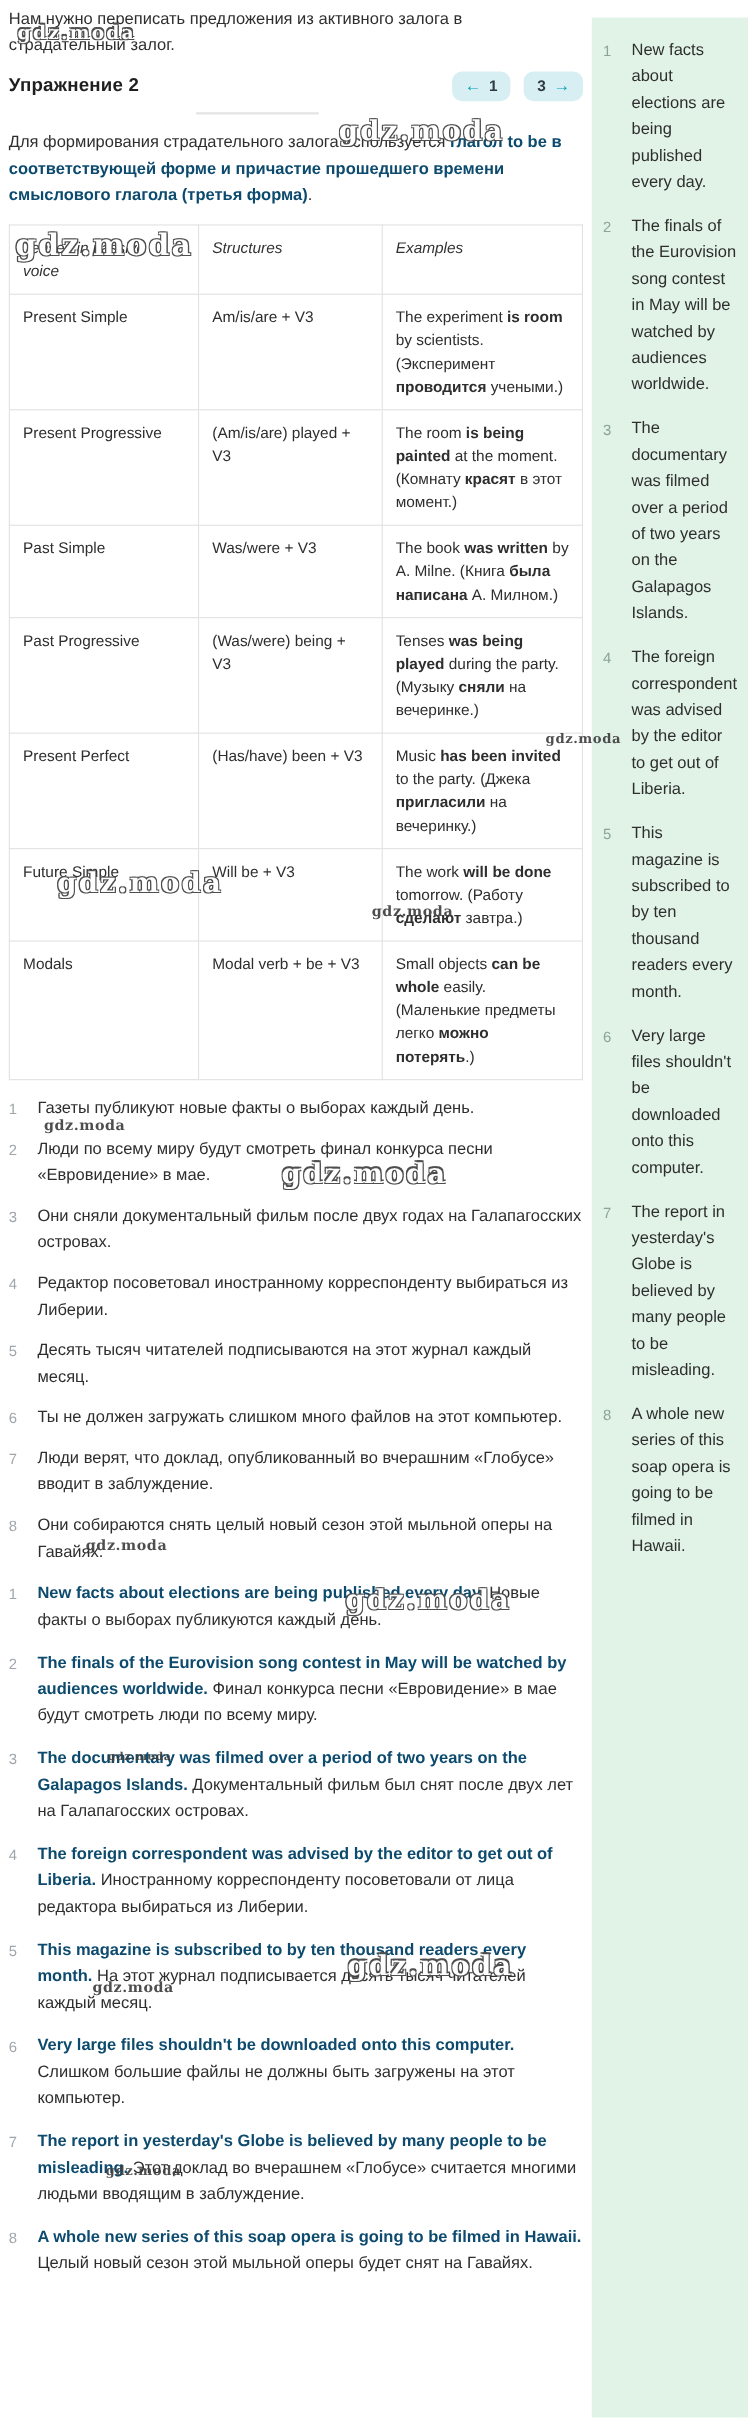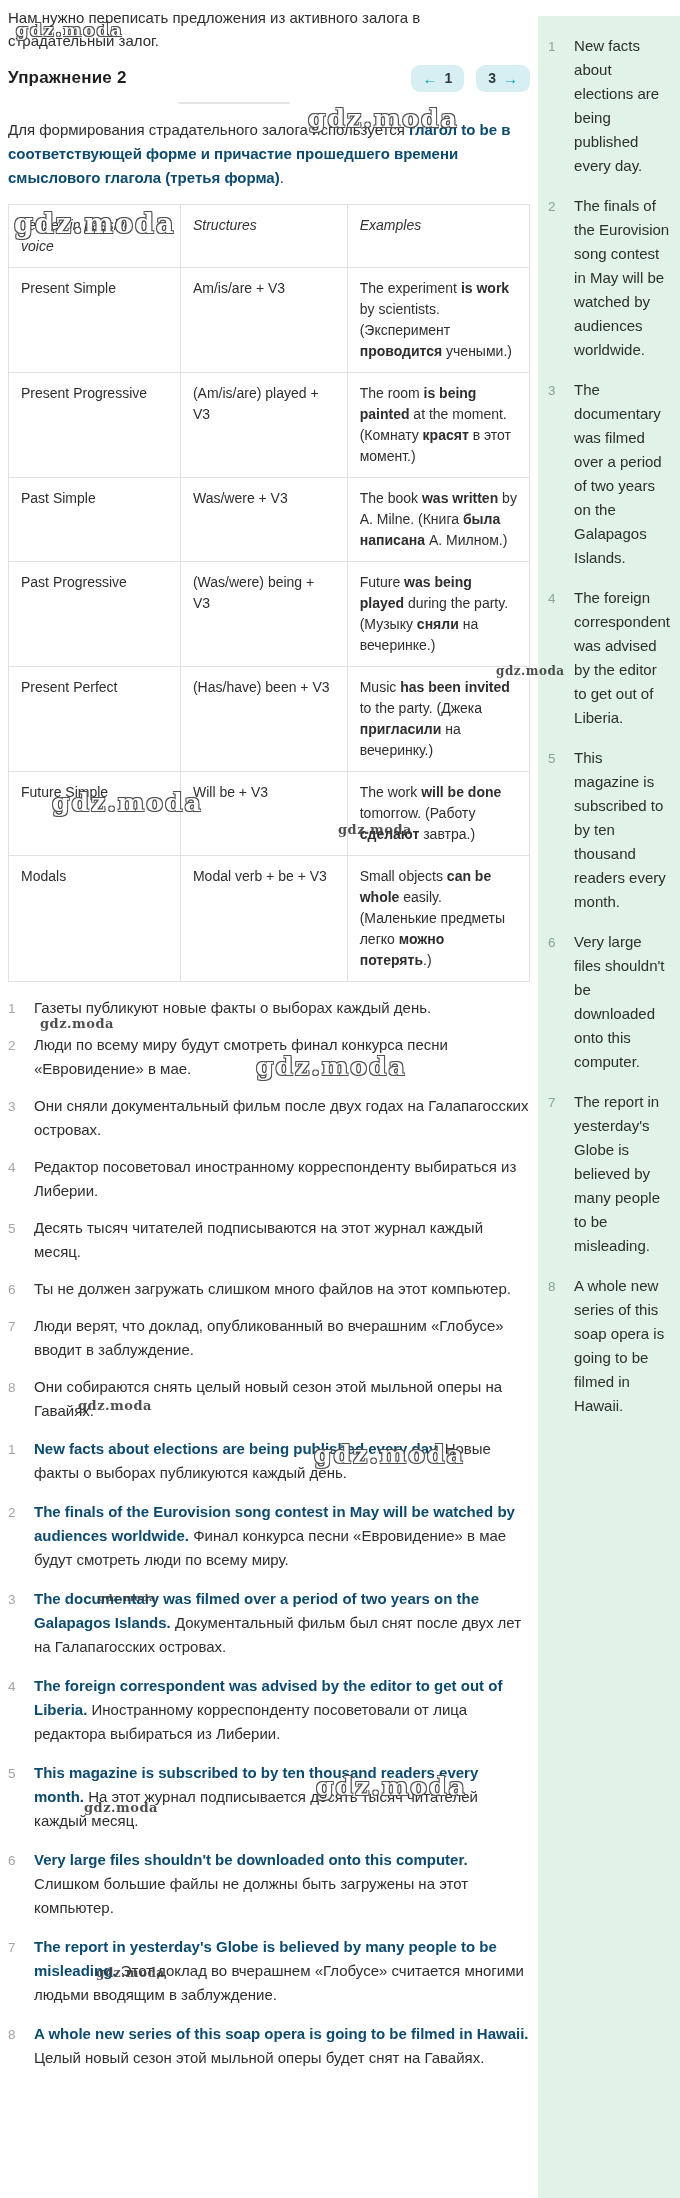--- a/index.html
+++ b/index.html
@@ -86,36 +86,36 @@
         <tr>
           <th>Tenses in passive voice</th>
           <th>Structures</th>
           <th>Examples</th>
         </tr>
       </thead>
       <tbody>
         <tr>
           <td>Present Simple</td>
           <td>Am/is/are + V3</td>
-          <td><span>The experiment </span><b>is work</b><span> by scientists. (Эксперимент </span><b>проводится</b><span> учеными.)</span></td>
+          <td><span>The experiment </span><b>is room</b><span> by scientists. (Эксперимент </span><b>проводится</b><span> учеными.)</span></td>
         </tr>
         <tr>
           <td>Present Progressive</td>
           <td>(Am/is/are) played + V3</td>
           <td><span>The room </span><b>is being painted</b><span> at the moment. (Комнату </span><b>красят</b><span> в этот момент.)</span></td>
         </tr>
         <tr>
           <td>Past Simple</td>
           <td>Was/were + V3</td>
           <td><span>The book </span><b>was written</b><span> by A. Milne. (Книга </span><b>была написана</b><span> А. Милном.)</span></td>
         </tr>
         <tr>
           <td>Past Progressive</td>
           <td>(Was/were) being + V3</td>
-          <td><span>Future </span><b>was being played</b><span> during the party. (Музыку </span><b>сняли</b><span> на вечеринке.)</span></td>
+          <td><span>Tenses </span><b>was being played</b><span> during the party. (Музыку </span><b>сняли</b><span> на вечеринке.)</span></td>
         </tr>
         <tr>
           <td>Present Perfect</td>
           <td>(Has/have) been + V3</td>
           <td><span>Music </span><b>has been invited</b><span> to the party. (Джека </span><b>пригласили</b><span> на вечеринку.)</span></td>
         </tr>
         <tr>
           <td>Future Simple</td>
           <td>Will be + V3</td>
           <td><span>The work </span><b>will be done</b><span> tomorrow. (Работу </span><b>сделают</b><span> завтра.)</span></td>

